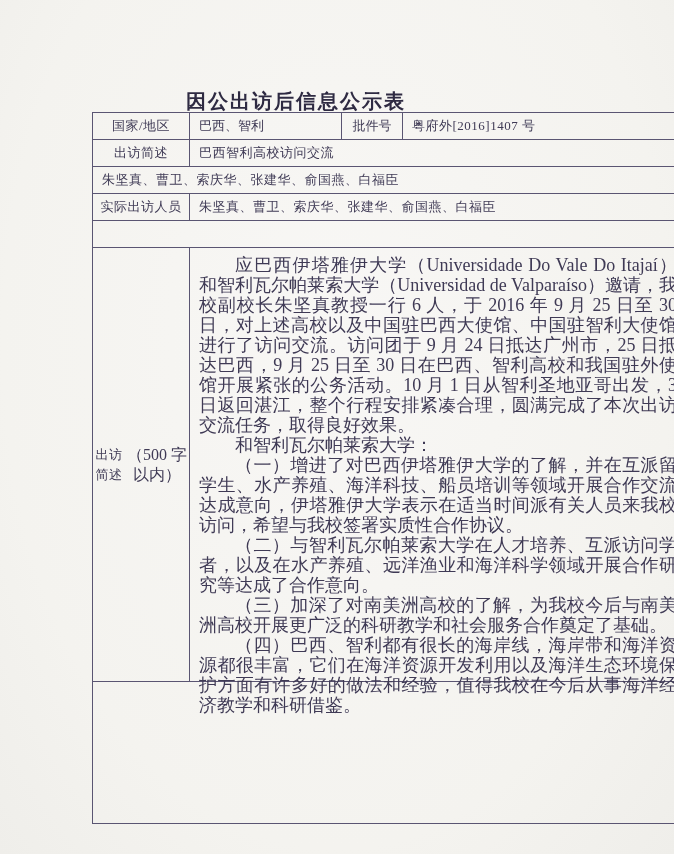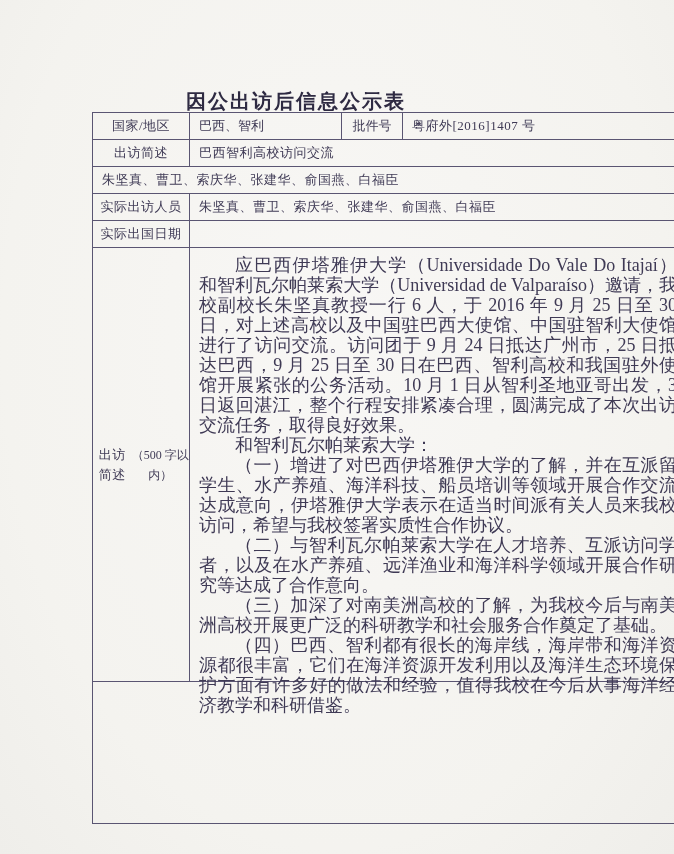--- a/index.html
+++ b/index.html
@@ -35,21 +35,21 @@
   .t-row.last{border-bottom:none;}
   .h27{height:27px;}
   .cell{display:flex;align-items:center;border-right:1px solid var(--line);}
   .cell.lastcol{border-right:none;}
   .label-cell{width:97px;justify-content:center;text-align:center;letter-spacing:0.5px;}
   .value-cell{flex:1;padding-left:9px;letter-spacing:0.5px;}
   .w152{width:152px;flex:none;padding-left:9px;}
   .w61{width:61px;flex:none;justify-content:center;}
   .summary-row{height:434px;}
   .summary-label{flex-direction:row;justify-content:center;line-height:20px;}
-  .summary-label .sub{font-size:12px;letter-spacing:0;}
+  .summary-label .sub{font-size:16px;letter-spacing:0;}
   .summary-body{
     flex:1;display:block;padding:7px 9px 0 9px;
     font-size:18px;line-height:20px;text-align:justify;
   }
   .summary-body p{margin:0;text-indent:2em;}
   .sig-row{height:142px;}
   .sig-cell{flex:1;position:relative;display:block;}
   .sig-svg{position:absolute;left:150px;top:6px;}
   .sig-date{
     position:absolute;right:38px;bottom:10px;
@@ -80,21 +80,20 @@
     <div class="t-row h27">
       <div class="cell value-cell lastcol">朱坚真、曹卫、索庆华、张建华、俞国燕、白福臣</div>
     </div>
 
     <div class="t-row h27">
       <div class="cell label-cell">实际出访人员</div>
       <div class="cell value-cell lastcol">朱坚真、曹卫、索庆华、张建华、俞国燕、白福臣</div>
     </div>
 
     <div class="t-row h27">
-      <div class="cell label-cell">实际出国日期</div>
     </div>
 
     <div class="t-row summary-row">
       <div class="cell label-cell summary-label">
         <span>出访简述</span>
         <span class="sub">（500 字以内）</span>
       </div>
       <div class="cell summary-body lastcol">
         <p>应巴西伊塔雅伊大学（Universidade Do Vale Do Itajaí）和智利瓦尔帕莱索大学（Universidad de Valparaíso）邀请，我校副校长朱坚真教授一行 6 人，于 2016 年 9 月 25 日至 30 日，对上述高校以及中国驻巴西大使馆、中国驻智利大使馆进行了访问交流。访问团于 9 月 24 日抵达广州市，25 日抵达巴西，9 月 25 日至 30 日在巴西、智利高校和我国驻外使馆开展紧张的公务活动。10 月 1 日从智利圣地亚哥出发，3 日返回湛江，整个行程安排紧凑合理，圆满完成了本次出访交流任务，取得良好效果。</p>
         <p>和智利瓦尔帕莱索大学：</p>

